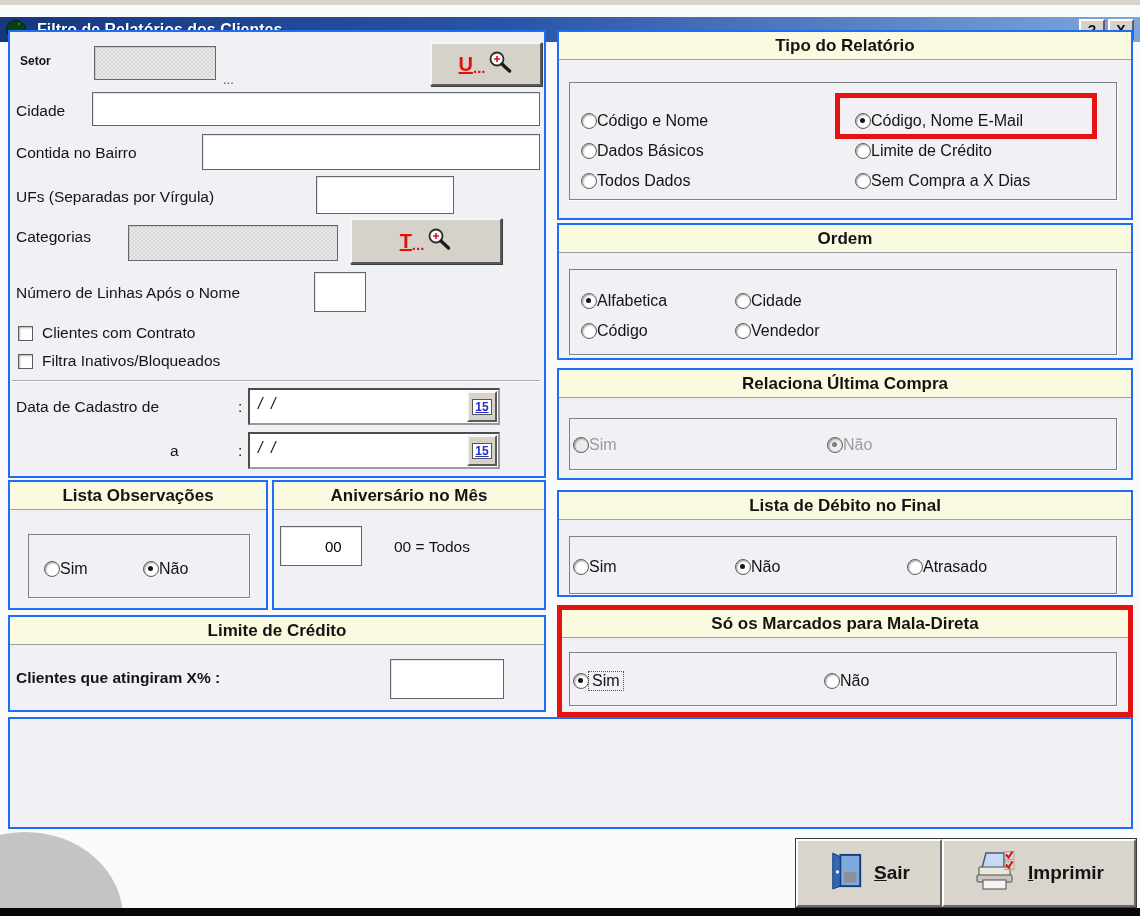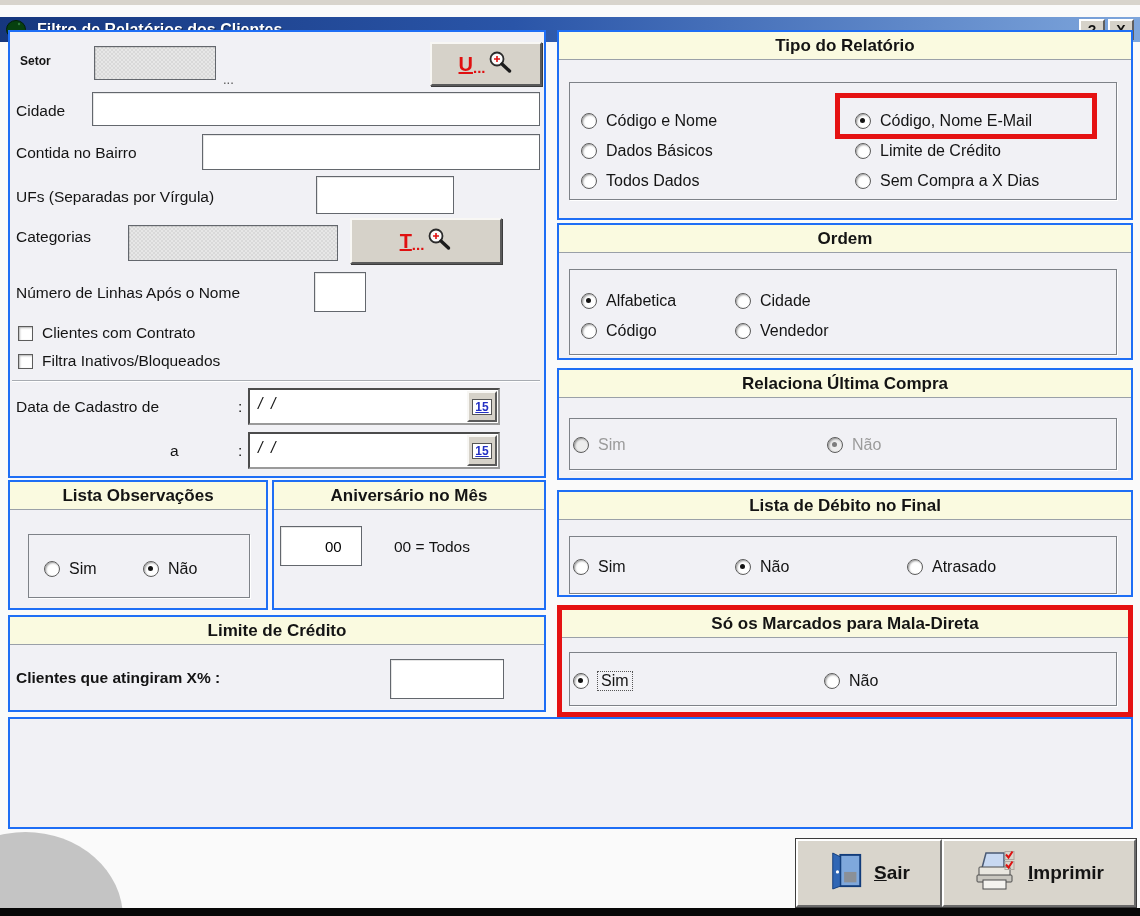--- a/index.html
+++ b/index.html
@@ -32,21 +32,21 @@
   .tin{position:absolute;box-sizing:border-box;background:#ffffff;border:1px solid #63676d;
     box-shadow:inset 1px 1px 0 rgba(0,0,0,.10);font-family:inherit;font-size:15px;padding:0 6px;}
   .hatch{background-color:#e7e7e7;
     background-image:conic-gradient(#d9d9d9 25%,transparent 0 50%,#d9d9d9 0 75%,transparent 0);
     background-size:4px 4px;}
   .bevel{position:absolute;box-sizing:border-box;background:#d6d2c9;border:2px solid;
     border-color:#f8f7f4 #5a5a5a #5a5a5a #f8f7f4;box-shadow:1px 1px 0 #3c3c3c;
     display:flex;align-items:center;justify-content:center;cursor:default;}
   .hotletter{color:#e01010;font-weight:bold;font-size:20px;text-decoration:underline;}
   .reddots{color:#e01010;font-weight:bold;font-size:15px;margin:6px 2px 0 0;}
-  .radio-item{position:absolute;display:flex;align-items:center;gap:9px;white-space:nowrap;font-size:16px;}
+  .radio-item{position:absolute;display:flex;align-items:center;white-space:nowrap;font-size:16px;}
   .radio{width:14px;height:14px;border-radius:50%;background:#fff;border:1px solid #5c5c5c;
     box-shadow:inset 1px 1px 2px rgba(0,0,0,.4);position:relative;flex:0 0 auto;}
   .radio.sel::after{content:"";position:absolute;left:4px;top:4px;width:5px;height:5px;
     border-radius:50%;background:#141414;}
   .dis .radio{background:#ededed;}
   .dis .radio.sel::after{background:#7c7c7c;}
   .dis{color:#9b9b9b;}
   .focusbox{outline:1px dotted #555;outline-offset:0;padding:0 3px;}
   .cb-item{position:absolute;display:flex;align-items:center;gap:9px;font-size:15.5px;white-space:nowrap;}
   .cbox{width:15px;height:15px;box-sizing:border-box;background:#fff;border:1px solid #5c5c5c;

